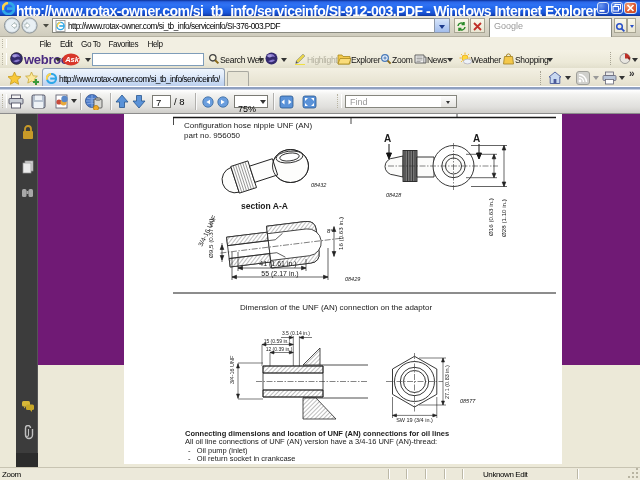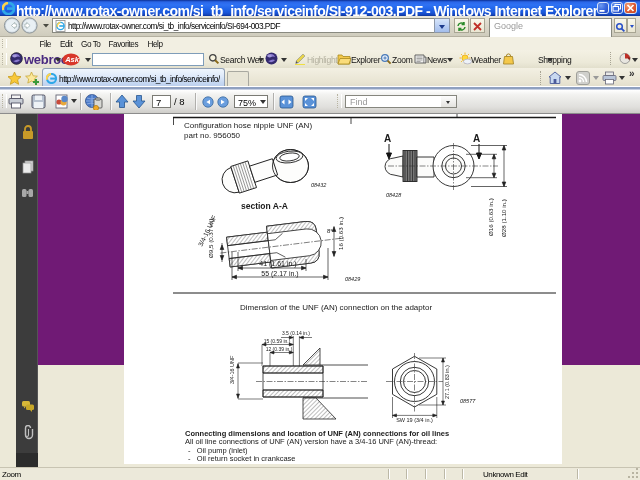--- a/index.html
+++ b/index.html
@@ -28,21 +28,21 @@
 .grip{position:absolute;width:3px;border-left:1px dotted #b8b4a2;border-right:1px solid #fff;}
 
 #tabrow{left:0;top:68px;width:640px;height:22px;background:linear-gradient(180deg,#f3f0e3 0%,#e9e5d4 60%,#dedaC7 100%);}
 #tabactive{left:42px;top:68px;width:183px;height:19px;border:1px solid #91a0b4;border-bottom:none;border-radius:3px 3px 0 0;background:linear-gradient(180deg,#f0f6fd 0%,#dfeafa 40%,#c6d8f2 75%,#bccfee 100%);box-sizing:border-box;}
 #tabstub{left:227px;top:71px;width:22px;height:16px;border:1px solid #a8a8a0;border-bottom:none;border-radius:2px 2px 0 0;background:#e8e5d6;box-sizing:border-box;}
 #tabtext{left:59px;top:74px;width:161px;overflow:hidden;font-size:8.4px;letter-spacing:-0.5px;color:#000;white-space:nowrap;}
 
 #adobebar{left:0;top:90px;width:640px;height:24px;background:linear-gradient(180deg,#ffffff 0%,#f2f2f0 20%,#e0dfdc 75%,#cecdc9 100%);border-bottom:1px solid #8c8c8c;box-sizing:border-box;}
 .asep{position:absolute;top:3px;height:17px;width:1px;background:#b0afac;border-right:1px solid #fafafa;}
 #pagebox{left:152px;top:95px;width:19px;height:13px;background:#fff;border:1px solid #7a7a74;box-sizing:border-box;font-size:9.5px;padding:1px 0 0 3px;}
-#zoombox{left:234px;top:95px;width:34px;height:13px;background:#fff;border:1px solid #7a7a74;box-sizing:border-box;font-size:9px;padding:2px 0 0 3px;}
+#zoombox{left:234px;top:95px;width:34px;height:13px;background:#fff;border:1px solid #7a7a74;box-sizing:border-box;font-size:9px;padding:8px 0 0 3px;}
 #findbox{left:345px;top:95px;width:97px;height:13px;background:#fff;border:1px solid #86867e;box-sizing:border-box;font-size:9px;color:#999;padding:1px 0 0 4px;}
 #finddrop{left:441px;top:95px;width:16px;height:13px;background:linear-gradient(180deg,#fdfdfd,#e4e3df);border:1px solid #86867e;border-left:none;box-sizing:border-box;}
 
 #content{left:16px;top:114px;width:640px;height:251px;background:#701a75;}
 #leftstrip{left:0;top:0;width:22px;height:353px;background:#3c3c3c;border-right:1px solid #555;box-sizing:border-box;}
 #page{left:108px;top:0;width:438px;height:350px;background:#fff;}
 #vscroll{left:628px;top:0;width:12px;height:352px;background:#f2f0e3;}
 .sbtn{left:0;width:12px;height:13px;background:#f0ede0;border:1px solid #a9a695;box-sizing:border-box;text-align:center;}
 #sthumb{left:0;top:216px;width:12px;height:37px;background:#f0ede0;border:1px solid #a9a695;box-sizing:border-box;}
 
@@ -86,21 +86,21 @@
  <path d="M23.7,5.4 L27.1,8.5 L23.7,11.6 L23.7,10 L21.9,10 L21.9,7 L23.7,7 Z" fill="#fff" stroke="#9aa" stroke-width="0.7"></path>
  <path d="M40,7 h6 l-3,3.6 Z" fill="#4a4a42"></path>
 </svg>
 <div class="abs" id="addrfield"></div>
 <svg class="abs" style="left:55px;top:20px" width="11" height="12" viewBox="0 0 11 12">
  <rect x="1" y="0.5" width="9" height="11" fill="#fff" stroke="#888" stroke-width="0.8"></rect>
  <circle cx="5.5" cy="6" r="3.6" fill="none" stroke="#2fa8e8" stroke-width="1.4"></circle>
  <path d="M2.4,7 A3.6,3.6 0 0 1 5.4,2.5" fill="none" stroke="#ffd24a" stroke-width="1.4"></path>
  <rect x="4.3" y="5.2" width="4.8" height="1.6" fill="#2fa8e8"></rect>
 </svg>
-<div class="abs" id="addrtext">http://www.rotax-owner.com/si_tb_info/serviceinfo/SI-694-003.PDF</div>
+<div class="abs" id="addrtext">http://www.rotax-owner.com/si_tb_info/serviceinfo/SI-376-003.PDF</div>
 <div class="abs" id="addrdrop">
     <div class="caret" style="left:4px;top:6px;border-top-color:#1c3a8c"></div>
   </div>
 <div class="abs toolbtn" style="left:454px">
  <svg width="13" height="13" viewBox="0 0 13 13">
       <path d="M3,6 a3.5,3.5 0 0 1 6,-2 M9,2 v2.4 h-2.4 M10,7 a3.5,3.5 0 0 1 -6,2 M4,11 v-2.4 h2.4" fill="none" stroke="#2a8a2a" stroke-width="1.5"></path>
     </svg>
 </div>
 <div class="abs toolbtn" style="left:470px">
  <svg width="13" height="13" viewBox="0 0 13 13">
@@ -183,21 +183,21 @@
  <g stroke="#f0b830" stroke-width="1">
       <path d="M6,0.5 V2.2 M6,9.8 V11.5 M0.5,6 H2.2 M9.8,6 H11.5 M2.1,2.1 L3.3,3.3 M8.7,8.7 L9.9,9.9 M9.9,2.1 L8.7,3.3 M3.3,8.7 L2.1,9.9"></path>
     </g>
  <ellipse cx="8.5" cy="9.5" rx="4" ry="2.4" fill="#eef2f8" stroke="#aab" stroke-width="0.7"></ellipse>
 </svg>
 <div class="abs asktext" style="left:471px">Weather</div>
 <svg class="abs" style="left:502px;top:52px" width="13" height="13" viewBox="0 0 13 13">
  <path d="M2.5,4.5 L10.5,4.5 L11.5,12 L1.5,12 Z" fill="#f4c84a" stroke="#a8892a" stroke-width="0.9"></path>
  <path d="M4.3,4.5 a2.2,2.6 0 0 1 4.4,0" fill="none" stroke="#a8892a" stroke-width="1"></path>
 </svg>
-<div class="abs asktext" style="left:538px">Shopping</div>
+<div class="abs asktext" style="left:515px">Shopping</div>
 <div class="abs caret" style="left:547px;top:58px"></div>
 <div class="abs" style="left:610px;top:52px;height:13px;width:1px;border-left:1px dotted #a8a494"></div>
 <svg class="abs" style="left:619px;top:52px" width="13" height="13" viewBox="0 0 13 13">
  <circle cx="6" cy="6.5" r="5" fill="#e8e6e0" stroke="#888" stroke-width="0.8"></circle>
  <path d="M6,1.5 A5,5 0 0 1 11,6.5 L6,6.5 Z" fill="#c03028"></path>
  <path d="M8.5,5.5 l3,0 l-1.2,3 z" fill="#802018"></path>
 </svg>
 <div class="abs caret" style="left:632px;top:58px"></div>
 
 <div class="abs" id="tabrow"></div>

